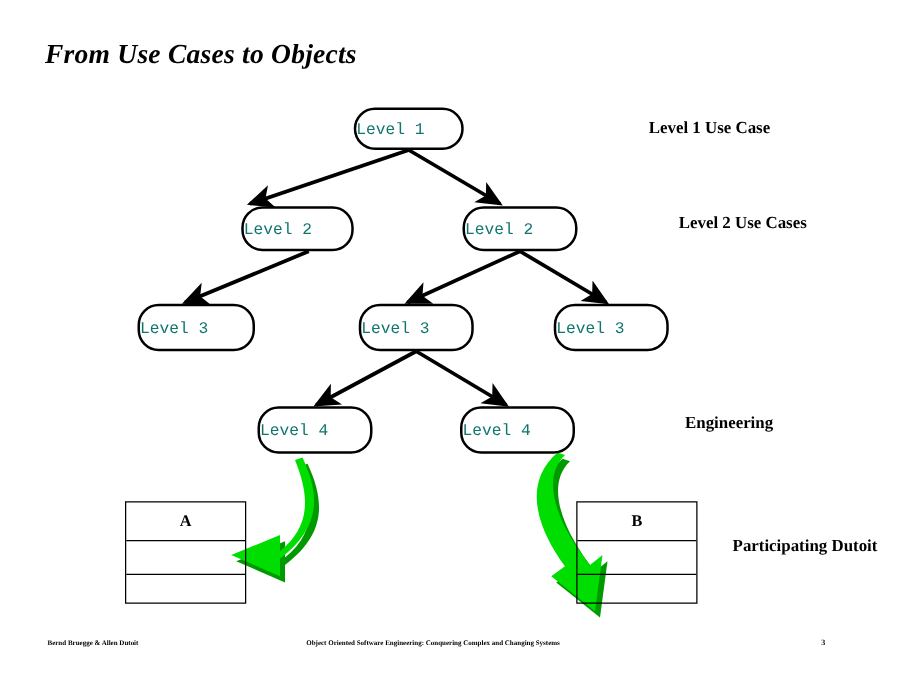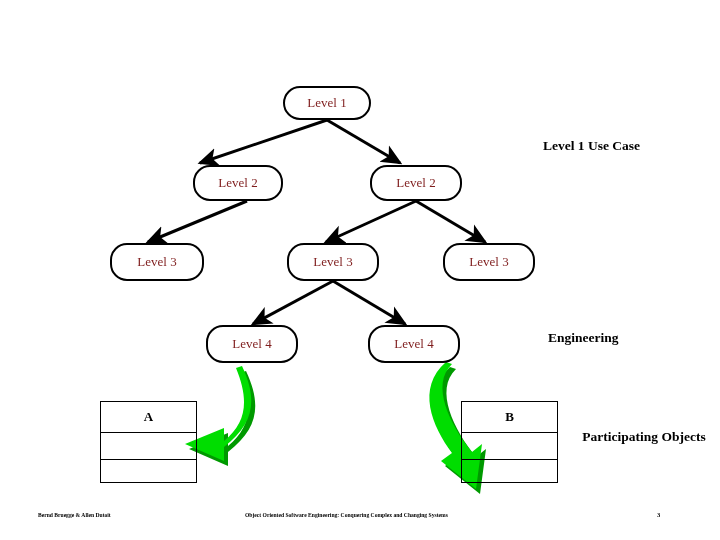--- a/index.html
+++ b/index.html
@@ -17,23 +17,23 @@
     color:#000;letter-spacing:.2px;white-space:nowrap;
   }
 
   
   .diagram{position:absolute;left:0;top:0;width:720px;height:540px;}
 
   
   .node{
     position:absolute;
     border:2.2px solid #000;border-radius:17px;background:#fff;
-    display:flex;align-items:center;justify-content:center;
-    font-size:13px;color:#7f1d1d;box-sizing:border-box;
-    font-family:Liberation Serif, serif;
+    display:flex;align-items:center;
+    font-size:13px;color:#0f766e;box-sizing:border-box;
+    font-family:Liberation Mono, monospace;
   }
 
   
   .rlabel{
     position:absolute;font-weight:bold;font-size:13.5px;color:#000;
     white-space:nowrap;font-family:"Liberation Serif",serif;
   }
   .rlabel.two-line{white-space:normal;text-align:center;line-height:1.28;}
 
   
@@ -64,20 +64,21 @@
     position:absolute;left:657px;top:511px;
     font-size:6.5px;font-weight:bold;color:#000;
     font-family:"Liberation Serif",serif;
   }
 </style>
 </head>
 <body>
 
 <div class="slide">
 
+  <div class="title">From Use Cases to Objects</div>
 
   <svg class="diagram" viewBox="0 0 720 540" xmlns="http://www.w3.org/2000/svg">
     <defs>
       <marker id="bkarrow" viewBox="0 0 12 12" refX="10.5" refY="6" markerWidth="7" markerHeight="7" orient="auto-start-reverse">
         <path d="M 0 0.6 L 12 6 L 0 11.4 L 3 6 Z" fill="#000000"></path>
       </marker>
     </defs>
 
     <g stroke="#000000" stroke-width="3" fill="none">
       <line x1="327" y1="120" x2="200" y2="163" marker-end="url(#bkarrow)"></line>
@@ -176,25 +177,26 @@
     <div class="cb-attr"></div>
     <div class="cb-op"></div>
   </div>
 
   <div class="classbox" style="left:461px;top:401px;width:97px;height:82px;">
     <div class="cb-name">B</div>
     <div class="cb-attr"></div>
     <div class="cb-op"></div>
   </div>
 
-  <div class="rlabel" style="left:543px;top:94px;margin-top:44px;">Level 1 Use Case</div>
-
+  <div class="rlabel" style="left:519px;top:94px;">Level 1 Use Case</div>
+
+  <div class="rlabel" style="left:543px;top:170px;">Level 2 Use Cases</div>
 
 
   <div class="rlabel" style="left:548px;top:330px;">Engineering</div>
 
-  <div class="rlabel two-line" style="left:578px;top:428px;width:132px;">Participating Objects</div>
+  <div class="rlabel two-line" style="left:578px;top:428px;width:132px;">Participating Dutoit</div>
 
   <div class="footer-left">Bernd Bruegge &amp; Allen Dutoit</div>
   <div class="footer-center">Object Oriented Software Engineering: Conquering Complex and Changing Systems</div>
   <div class="footer-page">3</div>
 
 </div>
 
 </body></html>

